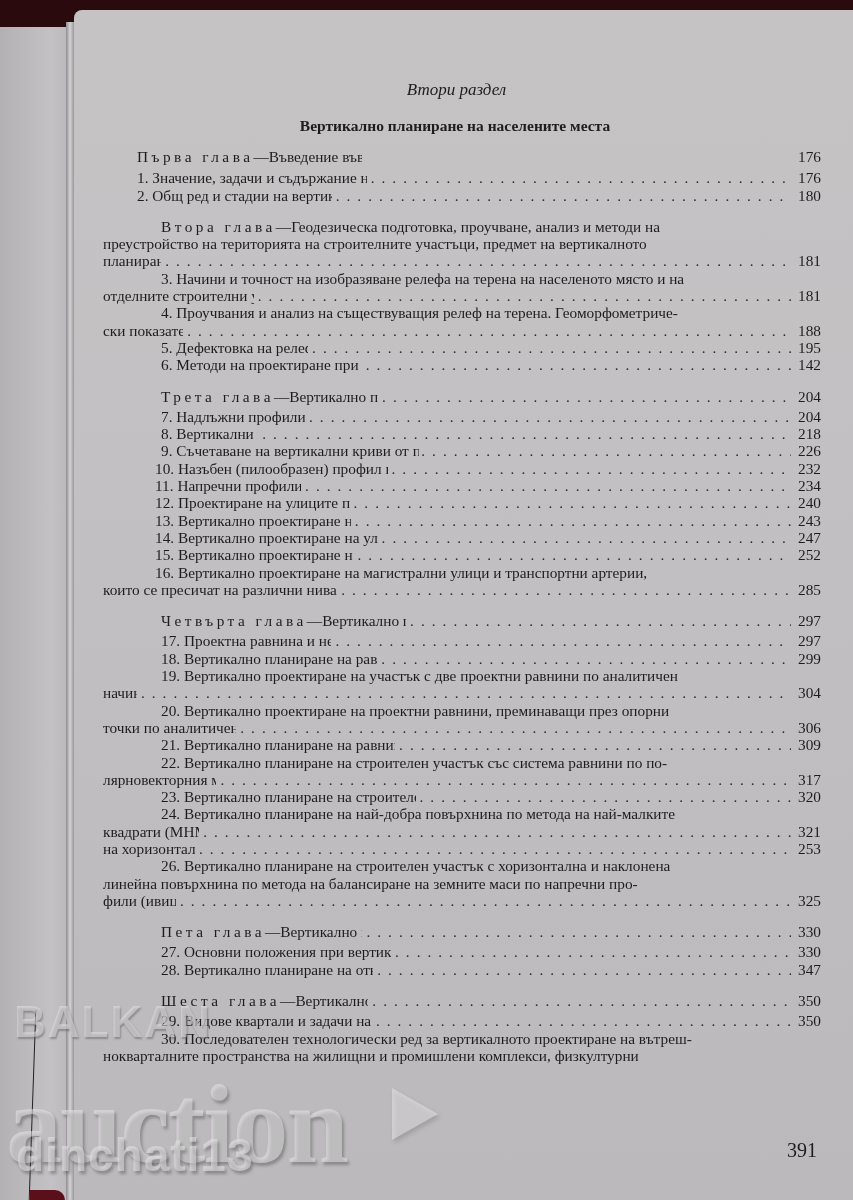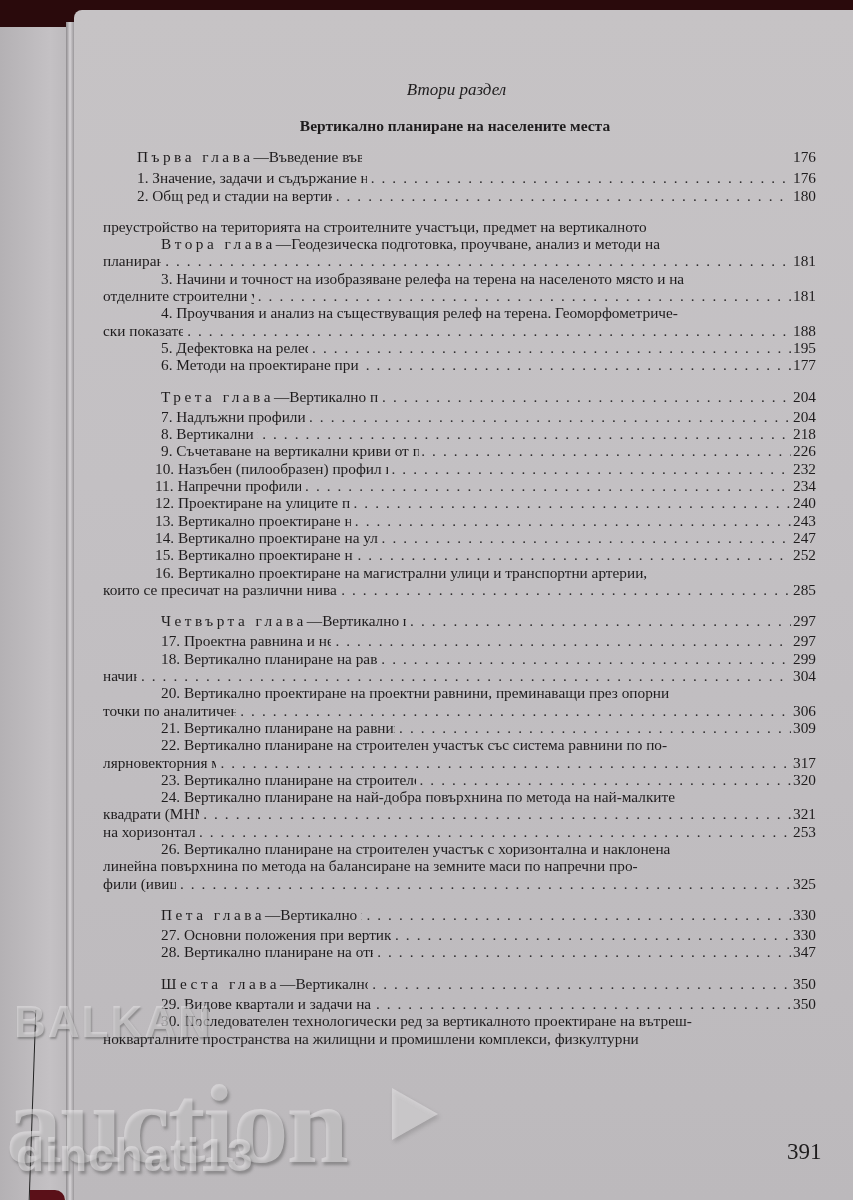--- a/index.html
+++ b/index.html
@@ -40,26 +40,26 @@
   .toc { position: absolute; left: 137px; top: 112px; width: 684px; font-size: 15.3px; }
   .toc-group { margin-bottom: 10px; }
   .toc-row {
     display: flex; align-items: flex-end; line-height: 17.3px; white-space: nowrap;
   }
   .toc-row .txt { overflow: hidden; flex: 0 1 auto; }
   .toc-row .dots {
     flex: 1 1 auto; overflow: hidden; letter-spacing: 7px; color: #2c2a2b;
     padding-left: 4px; min-width: 10px;
   }
-  .toc-row .pg { flex: 0 0 auto; text-align: left; min-width: 28px; padding-left: 2px; }
+  .toc-row .pg { flex: 0 0 auto; text-align: right; min-width: 28px; padding-left: 2px; }
   .chapter-row .txt { }
   .spaced { letter-spacing: 3.5px; text-align: right; }
 
   .page-number {
-    position: absolute; left: 787px; top: 1103px; font-size: 23px;
+    position: absolute; left: 787px; top: 1103px; font-size: 20px;
   }
 
   .watermark { position: absolute; left: 0; top: 0; pointer-events: none; }
   .wm-balkan {
     position: absolute; left: 14px; top: 997px;
     font-family: "Liberation Sans", sans-serif; font-weight: bold; font-size: 44px;
     color: rgba(230,228,230,0.55); letter-spacing: 2px;
     text-shadow: 1px 2px 2px rgba(80,80,80,0.45);
   }
   .wm-auction {
@@ -113,26 +113,26 @@
         <span class="pg">176</span>
       </div>
       <div class="toc-row">
         <span class="txt"><span>2.</span> <span>Общ ред и стадии на вертикалното планиране</span></span>
         <span class="dots">....................................................................</span>
         <span class="pg">180</span>
       </div>
     </div>
 
     <div class="toc-group" style="margin-top:14px;">
+      <div class="toc-row" style="padding-left:24px;">
+        <span class="txt"><span class="spaced">Втора глава</span><span>—</span><span>Геодезическа подготовка, проучване, анализ и методи на</span></span>
+      </div>
       <div class="toc-row" style="margin-left:-34px;">
         <span class="txt">преустройство на територията на строителните участъци, предмет на вертикалното</span>
       </div>
-      <div class="toc-row" style="padding-left:24px;">
-        <span class="txt"><span class="spaced">Втора глава</span><span>—</span><span>Геодезическа подготовка, проучване, анализ и методи на</span></span>
-      </div>
       <div class="toc-row" style="margin-left:-34px;">
         <span class="txt">планиране</span>
         <span class="dots">....................................................................</span>
         <span class="pg">181</span>
       </div>
       <div class="toc-row" style="padding-left:24px;">
         <span class="txt"><span>3.</span> <span>Начини и точност на изобразяване релефа на терена на населеното място и на</span></span>
       </div>
       <div class="toc-row" style="margin-left:-34px;">
         <span class="txt">отделните строителни участъци</span>
@@ -148,21 +148,21 @@
         <span class="pg">188</span>
       </div>
       <div class="toc-row" style="padding-left:24px;">
         <span class="txt"><span>5.</span> <span>Дефектовка на релефа на терена</span></span>
         <span class="dots">....................................................................</span>
         <span class="pg">195</span>
       </div>
       <div class="toc-row" style="padding-left:24px;">
         <span class="txt"><span>6.</span> <span>Методи на проектиране при вертикално планиране</span></span>
         <span class="dots">....................................................................</span>
-        <span class="pg">177</span>
+        <span class="pg">142</span>
       </div>
     </div>
 
     <div class="toc-group" style="margin-top:14px; margin-left:24px;">
       <div class="toc-row">
         <span class="txt"><span class="spaced">Трета глава</span><span>—</span><span>Вертикално планиране на улична мрежа</span></span>
         <span class="dots">....................................................................</span>
         <span class="pg">204</span>
       </div>
       <div style="margin-top:3px;"></div>
@@ -230,20 +230,23 @@
       <div style="margin-top:3px;"></div>
       <div class="toc-row">
           <span class="txt"><span>17.</span> <span>Проектна равнина и нейните елементи</span></span>
           <span class="dots">....................................................................</span>
           <span class="pg">297</span>
         </div>
       <div class="toc-row">
           <span class="txt"><span>18.</span> <span>Вертикално планиране на равнина по аналитичен начин</span></span>
           <span class="dots">....................................................................</span>
           <span class="pg">299</span>
+        </div>
+      <div class="toc-row">
+          <span class="txt"><span>19.</span> <span>Вертикално проектиране на участък с две проектни равнини по аналитичен</span></span>
         </div>
       <div class="toc-row" style="margin-left:-58px;">
           <span class="txt">начин</span>
           <span class="dots">....................................................................</span>
           <span class="pg">304</span>
         </div>
       <div class="toc-row">
           <span class="txt"><span>20.</span> <span>Вертикално проектиране на проектни равнини, преминаващи през опорни</span></span>
         </div>
       <div class="toc-row" style="margin-left:-58px;">

